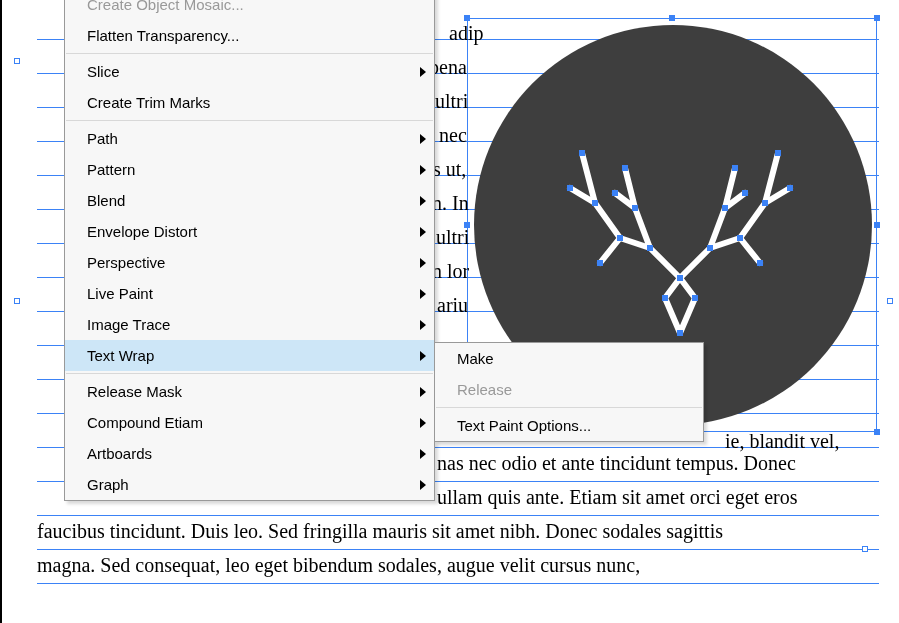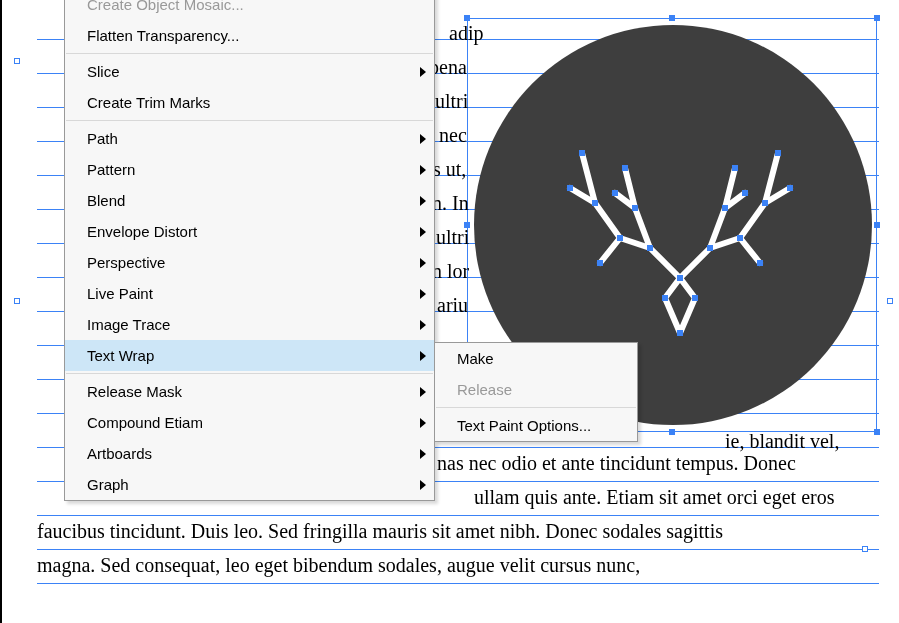--- a/index.html
+++ b/index.html
@@ -38,21 +38,21 @@
   }
   .antler-svg {
     position: absolute; left: 56px; top: 83px; width: 300px; height: 230px;
   }
   .menu {
     position: absolute; background: #f7f7f7;
     border: 1px solid #999; font-size: 15px;
     box-shadow: 3px 3px 3px rgba(0,0,0,.15);
   }
   .main-menu { left: 62px; top: -12px; width: 371px; }
-  .sub-menu { left: 432px; top: 342px; width: 204px; }
+  .sub-menu { left: 432px; top: 342px; width: 270px; }
   .menu-item {
     display: flex; align-items: center;
     height: 31px; padding: 0 14px 0 22px;
     cursor: default;
     position: relative;
   }
   .menu-item[data-state="disabled"] { color: #999; }
   .menu-item[data-state="highlight"] { background: #cde6f7; }
   .menu-sep { height: 1px; background: #d8d8d8; margin: 2px 1px; }
   .sub-arrow {
@@ -148,21 +148,21 @@
     <div style="position:absolute;left:392px;top:34px;">pena</div>
     <div style="position:absolute;left:398px;top:68px;text-align:right;">ultri</div>
     <div style="position:absolute;left:402px;top:102px;">nec</div>
     <div style="position:absolute;left:396px;top:136px;">s ut,</div>
     <div style="position:absolute;left:395px;top:170px;">n. In</div>
     <div style="position:absolute;left:399px;top:204px;">ultri</div>
     <div style="position:absolute;left:395px;top:238px;">n lor</div>
     <div style="position:absolute;left:400px;top:272px;">ariu</div>
     <div style="position:absolute;left:688px;top:397px;margin-top:11px;">ie, blandit vel,</div>
     <div style="position:absolute;left:400px;top:430px;">nas nec odio et ante tincidunt tempus. Donec</div>
-    <div style="position:absolute;left:400px;top:464px;margin-left:37px;">ullam quis ante. Etiam sit amet orci eget eros</div>
+    <div style="position:absolute;left:400px;top:464px;">ullam quis ante. Etiam sit amet orci eget eros</div>
     <div style="position:absolute;left:0;top:498px;">faucibus tincidunt. Duis leo. Sed fringilla mauris sit amet nibh. Donec sodales sagittis</div>
     <div style="position:absolute;left:0;top:532px;">magna. Sed consequat, leo eget bibendum sodales, augue velit cursus nunc,</div>
   </div>
 
   <div class="menu main-menu" id="main-menu">
       <div class="menu-item" data-state="disabled">
         <span class="menu-label">Create Object Mosaic...</span>
       </div>
       <div class="menu-item">
         <span class="menu-label">Flatten Transparency...</span>

